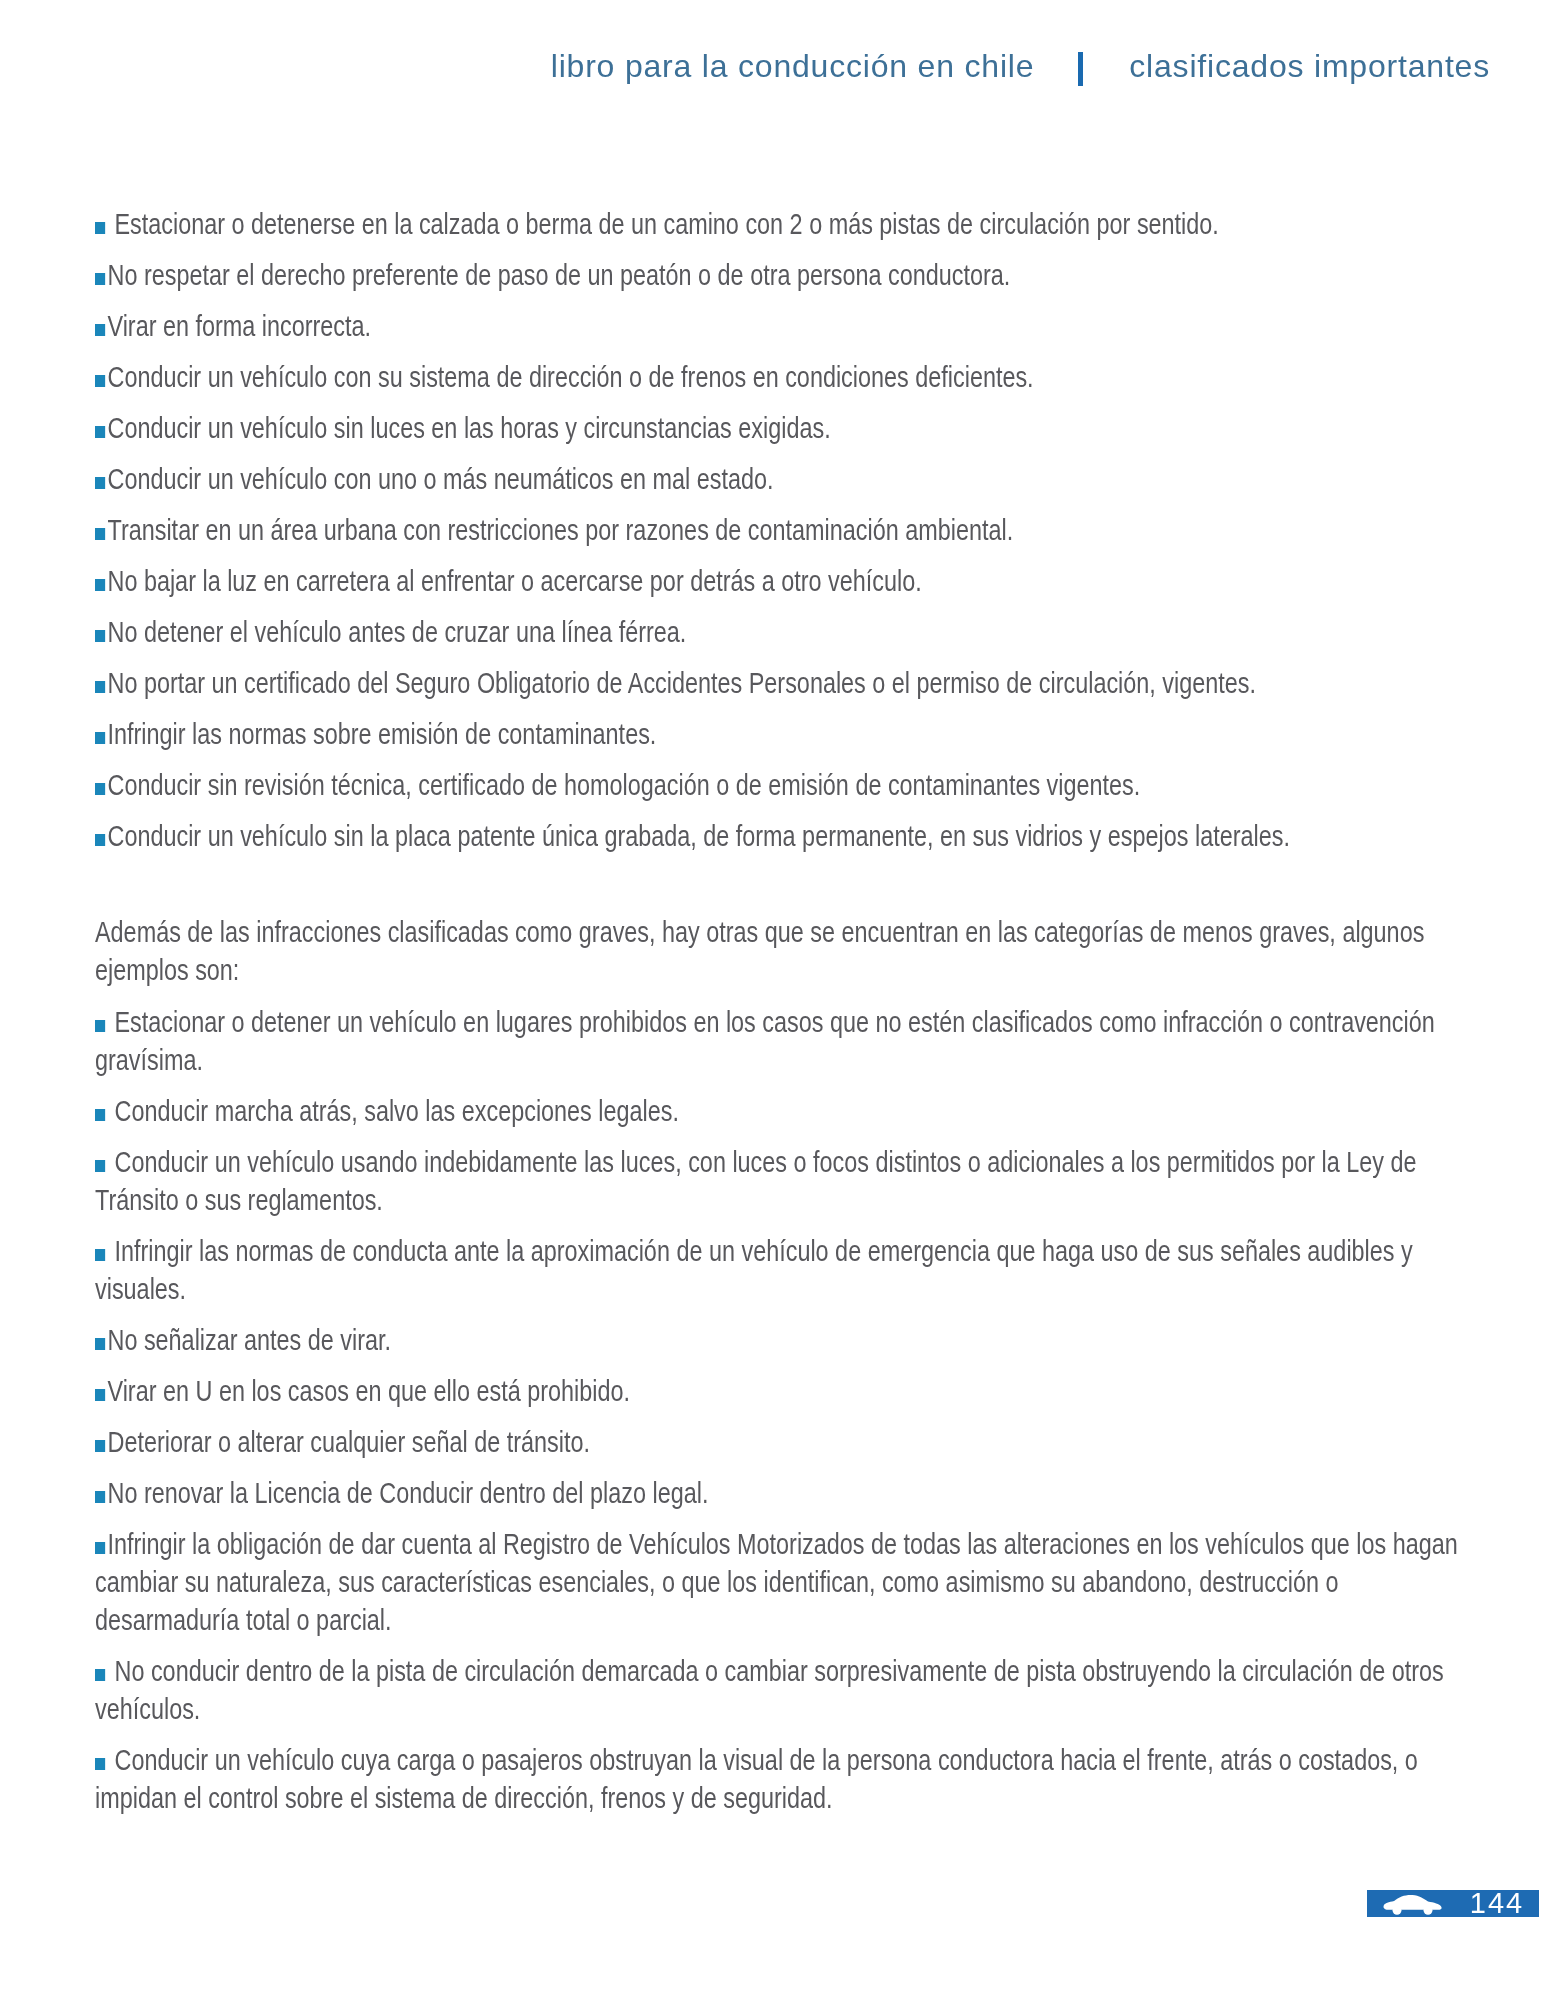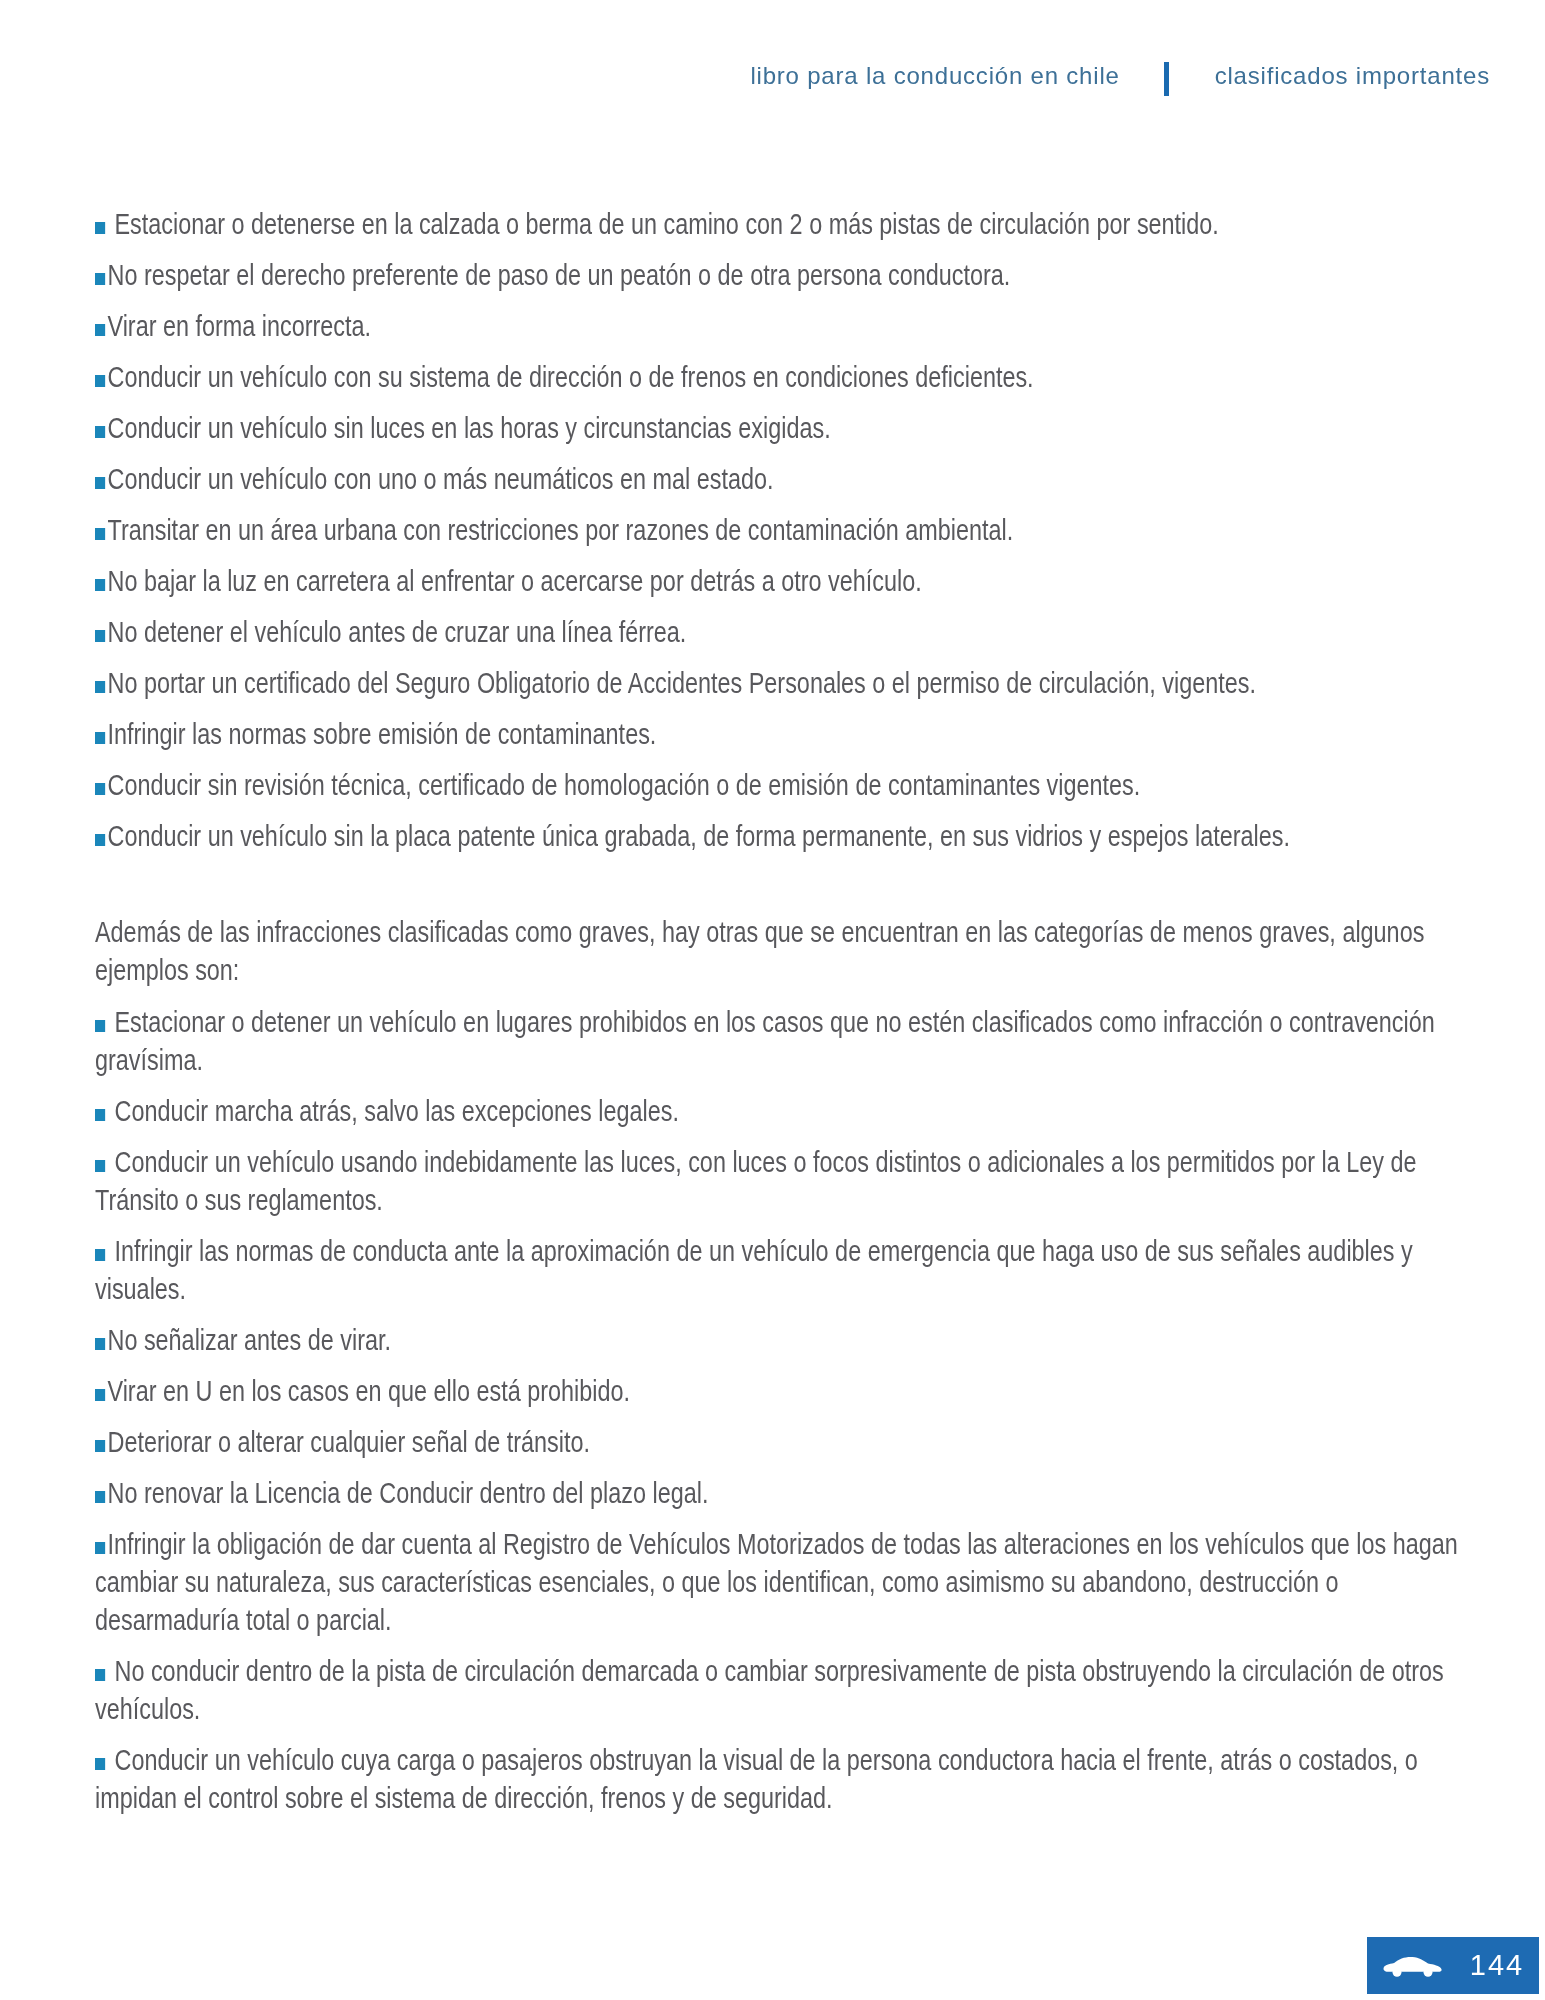--- a/index.html
+++ b/index.html
@@ -15,24 +15,24 @@
   body{
     width:1545px;height:2000px;
     background:#ffffff;
     position:relative;
     overflow:hidden;
     font-family:"Liberation Sans", sans-serif;
   }
   
   .page-header{
     position:absolute;
-    top:56px;right:55px;
+    top:46px;right:55px;
     display:flex;align-items:center;
     color:var(--header-text);
-    font-size:24px;
+    font-size:32px;
     letter-spacing:0.8px;
     white-space:nowrap;
   }
   .page-header .sep{
     width:5px;height:34px;
     background:var(--separator);
     margin:6px 46px 0 44px;
   }
   
   .content{
@@ -54,28 +54,27 @@
   }
   .bullet.tight{margin-right:3px;}
   .bullet.gap{margin-right:12px;}
   .intro{
     margin:58px 0 14px 0;
   }
   
   .page-badge{
     position:absolute;
     top:1890px;right:6px;
-    width:172px;height:57px;
+    width:172px;height:27px;
     background:var(--badge-bg);
     color:var(--badge-text);
     display:flex;align-items:center;justify-content:center;
     gap:26px;
     font-size:29px;
     letter-spacing:2px;
-    margin-top:47px;
   }
   .car-icon svg{display:block;}
 </style>
 </head>
 <body>
 
 <div class="page-header">
   <span>libro para la conducción en chile</span>
   <span class="sep"></span>
   <span>clasificados importantes</span>

